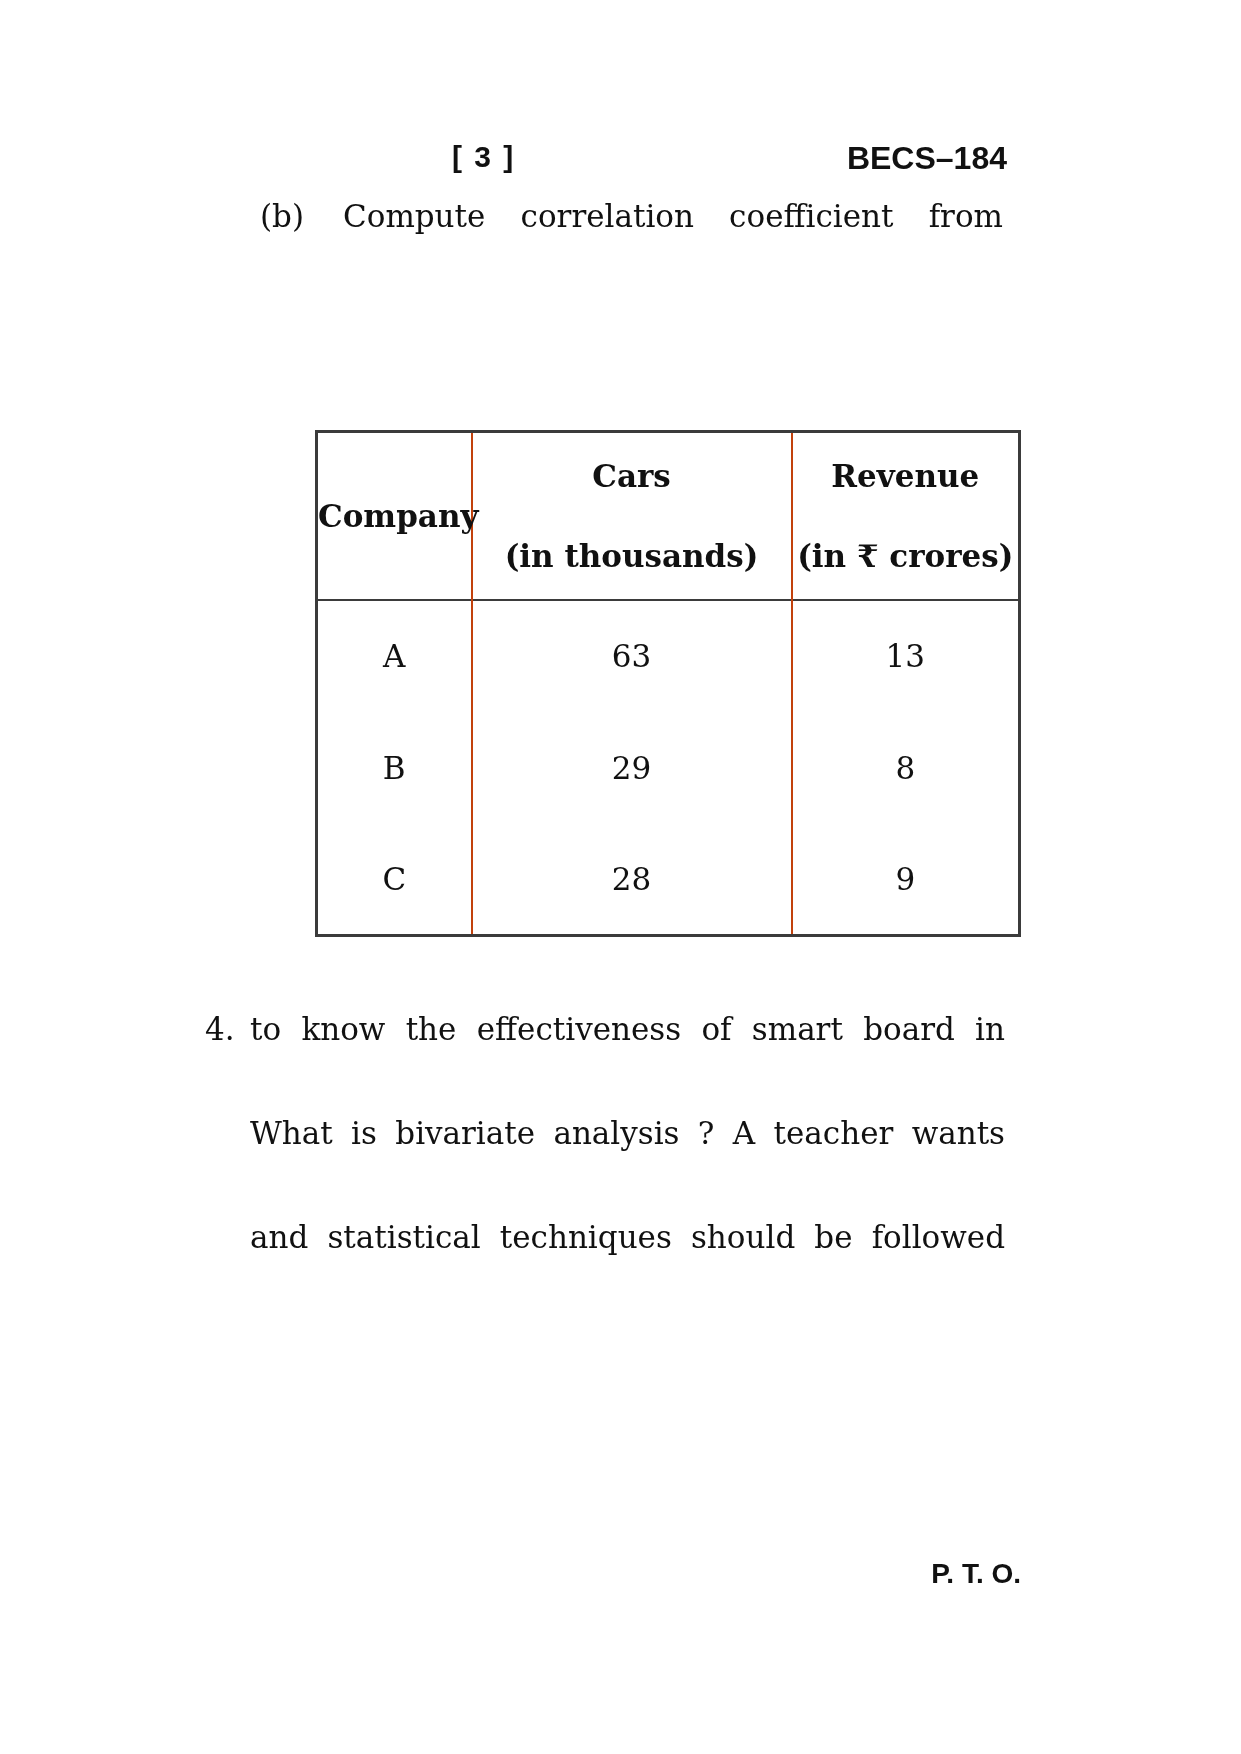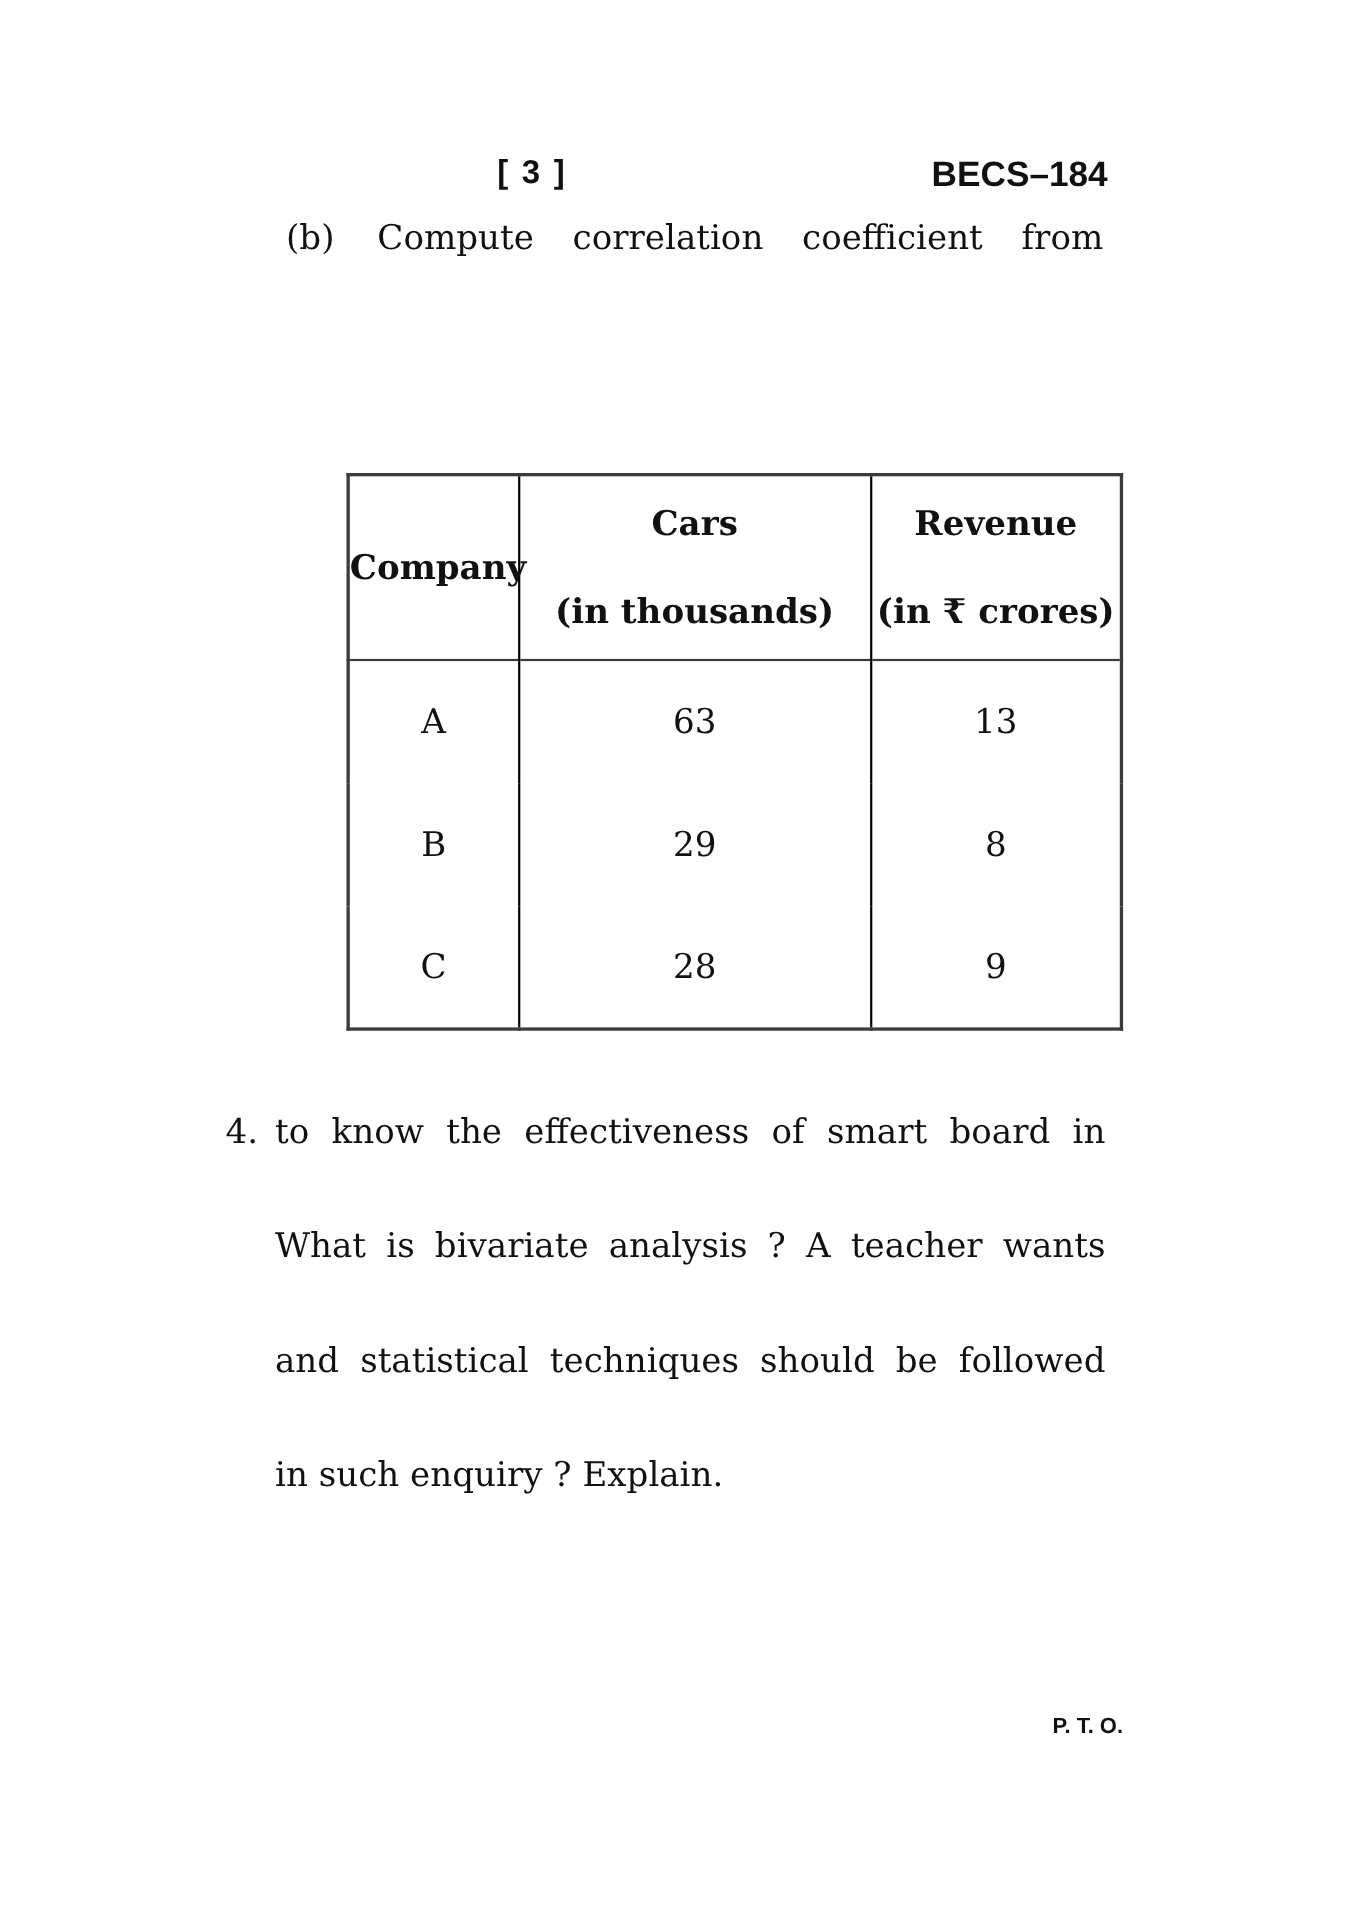--- a/index.html
+++ b/index.html
@@ -44,21 +44,21 @@
     width:703px;height:507px;
     border-collapse:collapse;table-layout:fixed;
     border:3px solid #3b3b3b;
     font-size:31px;color:#111;
   }
   .data-table col.c1{width:155px;}
   .data-table col.c2{width:320px;}
   .data-table col.c3{width:228px;}
   .data-table th,.data-table td{
     border-left:2px solid #3b3b3b;
-    border-right:2px solid #000000;
+    border-right:2px solid #c2410c;
     text-align:center;vertical-align:middle;
     padding:0;
   }
   .data-table thead tr{height:168px;border-bottom:2px solid #3b3b3b;}
   .data-table thead th{font-weight:bold;white-space:nowrap;}
   .th-gap{margin-top:44px;}
   .data-table tbody tr{height:112px;}
   .data-table tbody td{border-top:none;border-bottom:none;}
   
   .q4-number{
@@ -75,21 +75,21 @@
   .q4-line.last{text-align:left;text-align-last:left;}
   
   .ftr-left{
     position:absolute;left:197px;top:1558px;
     font-family:"Liberation Sans", sans-serif;
     font-weight:bold;font-size:32px;color:#111;
   }
   .ftr-right{
     position:absolute;right:220px;top:1558px;
     font-family:"Liberation Sans", sans-serif;
-    font-weight:bold;font-size:20px;color:#111;
+    font-weight:bold;font-size:28px;color:#111;
   }
 </style>
 </head>
 <body>
 
 <div class="page">
 
   <span class="hdr-page-num">[ 3 ]</span>
   <span class="hdr-code">BECS–184</span>
 
@@ -134,18 +134,17 @@
         <td>9</td>
       </tr>
     </tbody>
   </table>
 
   <span class="q4-number">4.</span>
   <div class="q4-block">
     <div class="q4-line">to know the effectiveness of smart board in</div>
     <div class="q4-line">What is bivariate analysis ? A teacher wants</div>
     <div class="q4-line">and statistical techniques should be followed</div>
-    <div class="q4-line last">in such enquiry ? Explain.</div>
   </div>
 
   <span class="ftr-right">P. T. O.</span>
 
 </div>
 
 </body></html>

